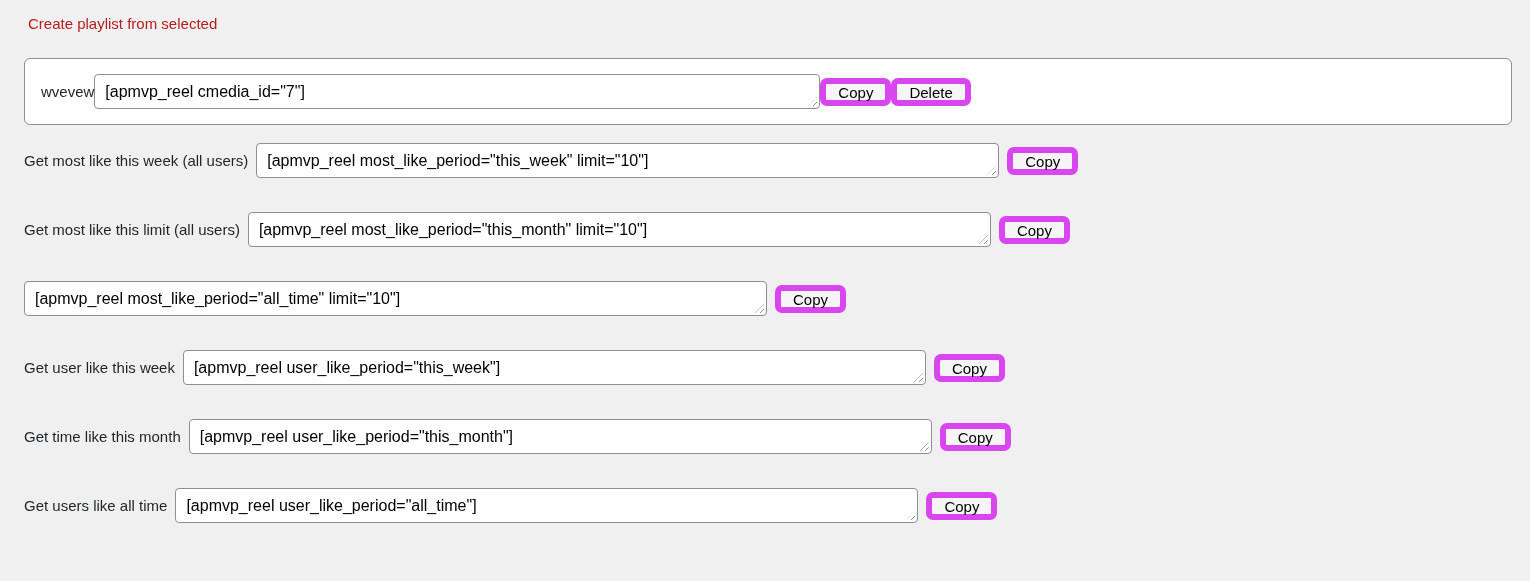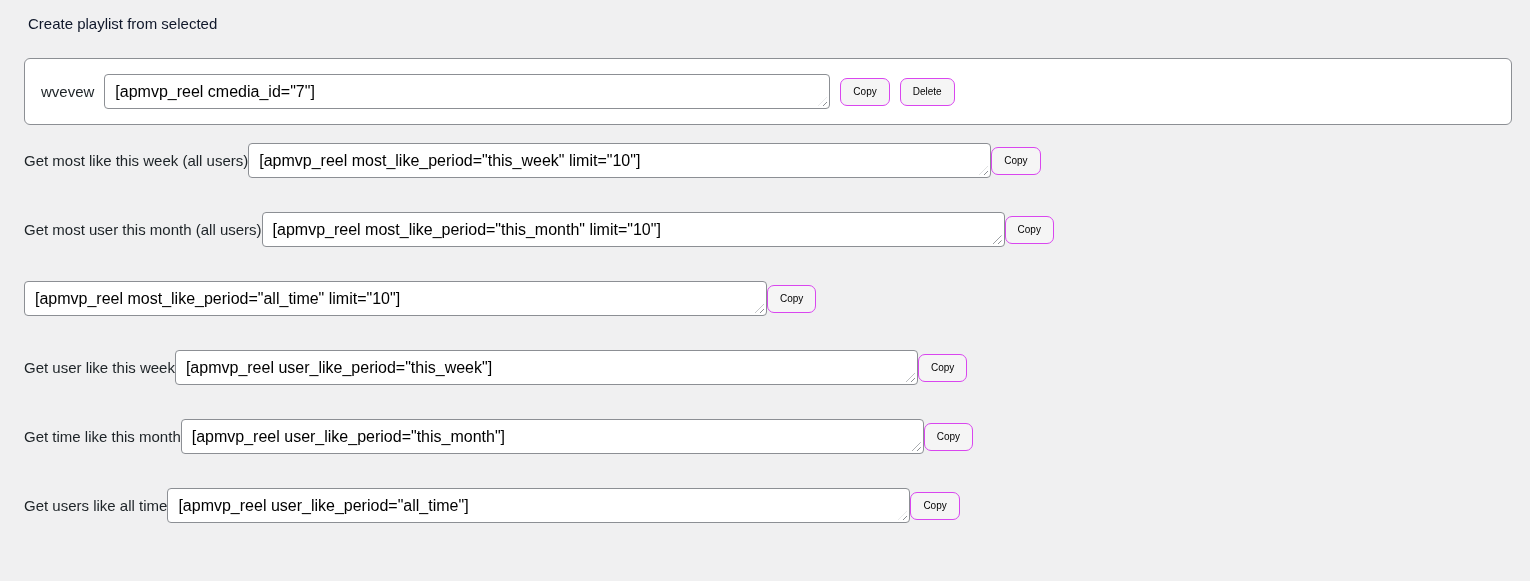--- a/index.html
+++ b/index.html
@@ -11,40 +11,40 @@
     font-family: "Liberation Sans", "DejaVu Sans", sans-serif;
     color: #1d2327;
     overflow: hidden;
   }
   .page { padding: 13px 18px 0 24px; }
 
   .heading {
     font-size: 15px;
     line-height: 21px;
     margin: 0 0 0 4px;
-    color: #0f172a;
+    color: #b91c1c;
   }
 
   .playlist-box {
     margin-top: 24px;
     width: 1488px;
     background: #ffffff;
     border: 1px solid #8c8f94;
     border-radius: 6px;
     padding: 15px 16px;
     display: flex;
     align-items: center;
-    gap: 10px;
   }
 
   .rows { margin-top: 18px; }
 
   .row {
     display: flex;
     align-items: center;
+    gap: 8px;
     margin-bottom: 34px;
   }
 
   .row-label, .plabel {
     font-size: 15px;
     white-space: nowrap;
     color: #1d2327;
   }
 
   .ta-wrap { position: relative; display: inline-block; line-height: 0; }
@@ -74,24 +74,24 @@
     width: 9px;
     height: 9px;
     clip-path: polygon(100% 0, 100% 100%, 0 100%);
     background: repeating-linear-gradient(135deg,
       transparent 0px, transparent 2.2px,
       #8c8f94 2.2px, #8c8f94 3.5px);
   }
 
   .btn {
     font-family: "Liberation Sans", "DejaVu Sans", sans-serif;
-    font-size: 10px;
+    font-size: 15px;
     color: #000;
     background: #f5f5f5;
-    border: 1px solid #d946ef;
+    border: 6px solid #d946ef;
     border-radius: 7px;
     height: 28px;
     padding: 0 12px;
     flex-shrink: 0;
     cursor: pointer;
   }
 </style>
 </head>
 <body>
 
@@ -114,21 +114,21 @@
     <div class="row">
       <span class="row-label">Get most like this week (all users)</span>
       <span class="ta-wrap">
         <textarea rows="1" wrap="off" spellcheck="false" style="">[apmvp_reel most_like_period="this_week" limit="10"]</textarea>
         <span class="resize-handle"></span>
       </span>
       <button class="btn">Copy</button>
     </div>
 
     <div class="row">
-      <span class="row-label">Get most user this month (all users)</span>
+      <span class="row-label">Get most like this limit (all users)</span>
       <span class="ta-wrap">
         <textarea rows="1" wrap="off" spellcheck="false" style="">[apmvp_reel most_like_period="this_month" limit="10"]</textarea>
         <span class="resize-handle"></span>
       </span>
       <button class="btn">Copy</button>
     </div>
 
     <div class="row">
       <span class="ta-wrap">
         <textarea rows="1" wrap="off" spellcheck="false" style="">[apmvp_reel most_like_period="all_time" limit="10"]</textarea>

